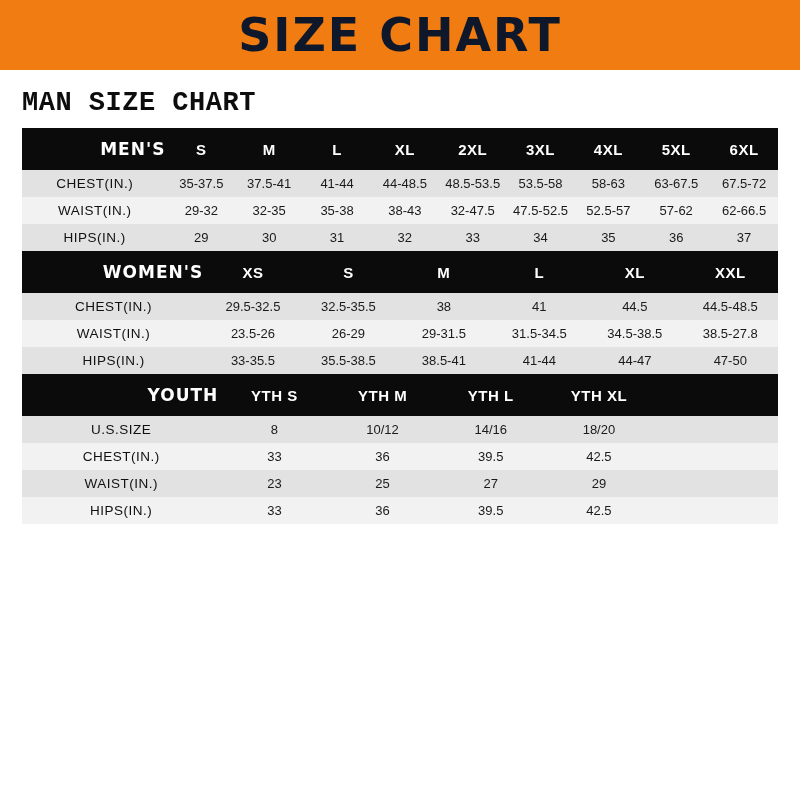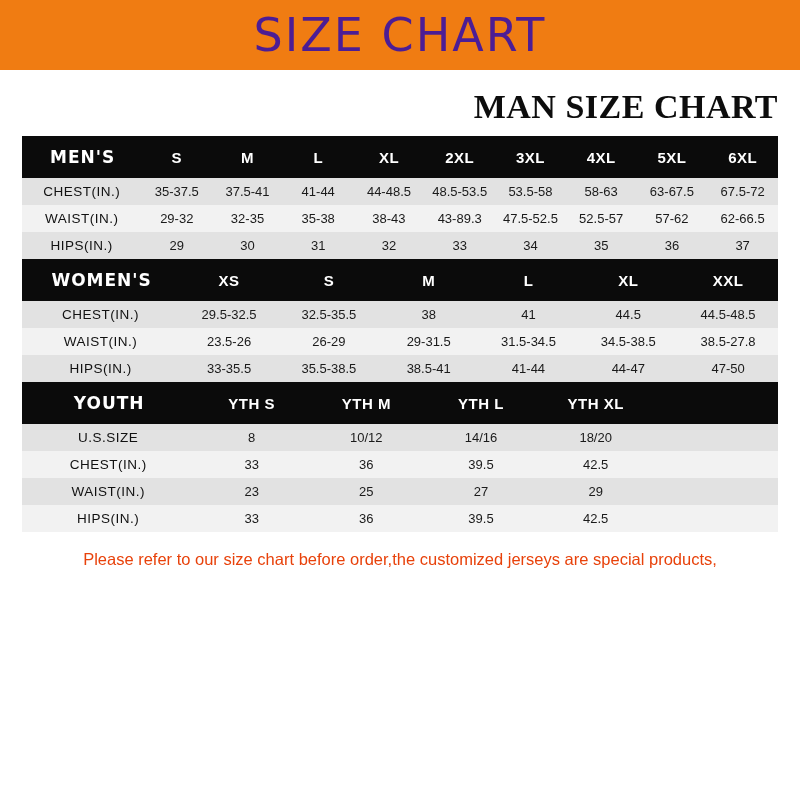--- a/index.html
+++ b/index.html
@@ -24,36 +24,36 @@
   .banner {
     position: relative;
     height: 70px;
     background: #f07c12;
     display: flex;
     align-items: center;
     justify-content: center;
   }
   .banner-title {
     font-family: "DejaVu Sans", sans-serif;
-    font-weight: normal;
+    font-weight: bold;
     font-size: 46px;
     letter-spacing: 2px;
-    color: #4c1d95;
+    color: #0f172a;
     line-height: 1;
     text-align: right;
   }
   .content {
     padding: 0 22px;
     box-sizing: border-box;
   }
   .section-title {
-    text-align: right;
-    font-family: Liberation Serif, serif;
+    text-align: left;
+    font-family: Liberation Mono, monospace;
     font-weight: bold;
-    font-size: 34px;
+    font-size: 27px;
     color: #0d0d0d;
     letter-spacing: 0.5px;
     margin: 18px 0 10px 0;
   }
   table.size-table {
     width: 100%;
     border-collapse: collapse;
     table-layout: fixed;
   }
   table.size-table th,
@@ -66,22 +66,22 @@
   }
   table.size-table thead th {
     background: #0b0b0b;
     color: #ffffff;
     font-size: 15px;
     font-weight: bold;
     padding: 11px 2px;
     letter-spacing: 0.5px;
   }
   table.size-table thead th.rowlabel {
-    text-align: center;
-    padding-left: 4px;
+    text-align: right;
+    padding-left: 30px;
     font-family: "DejaVu Sans", sans-serif;
     font-size: 17px;
     letter-spacing: 1px;
   }
   table.size-table tbody tr.odd td {
     background: #e2e2e2;
   }
   table.size-table tbody tr.even td {
     background: #f2f2f2;
   }
@@ -149,21 +149,21 @@
           <td>58-63</td>
           <td>63-67.5</td>
           <td>67.5-72</td>
         </tr>
         <tr class="even">
           <td class="rowlabel">WAIST(IN.)</td>
           <td>29-32</td>
           <td>32-35</td>
           <td>35-38</td>
           <td>38-43</td>
-          <td>43-89.3</td>
+          <td>32-47.5</td>
           <td>47.5-52.5</td>
           <td>52.5-57</td>
           <td>57-62</td>
           <td>62-66.5</td>
         </tr>
         <tr class="odd">
           <td class="rowlabel">HIPS(IN.)</td>
           <td>29</td>
           <td>30</td>
           <td>31</td>
@@ -261,17 +261,16 @@
           <td>33</td>
           <td>36</td>
           <td>39.5</td>
           <td>42.5</td>
           <td></td>
         </tr>
       </tbody>
     </table>
 
     <div class="note">
-      <span class="note-line">Please refer to our size chart before order,the customized jerseys are special products,</span>
     </div>
 
   </div>
 </div>
 
 </body></html>

